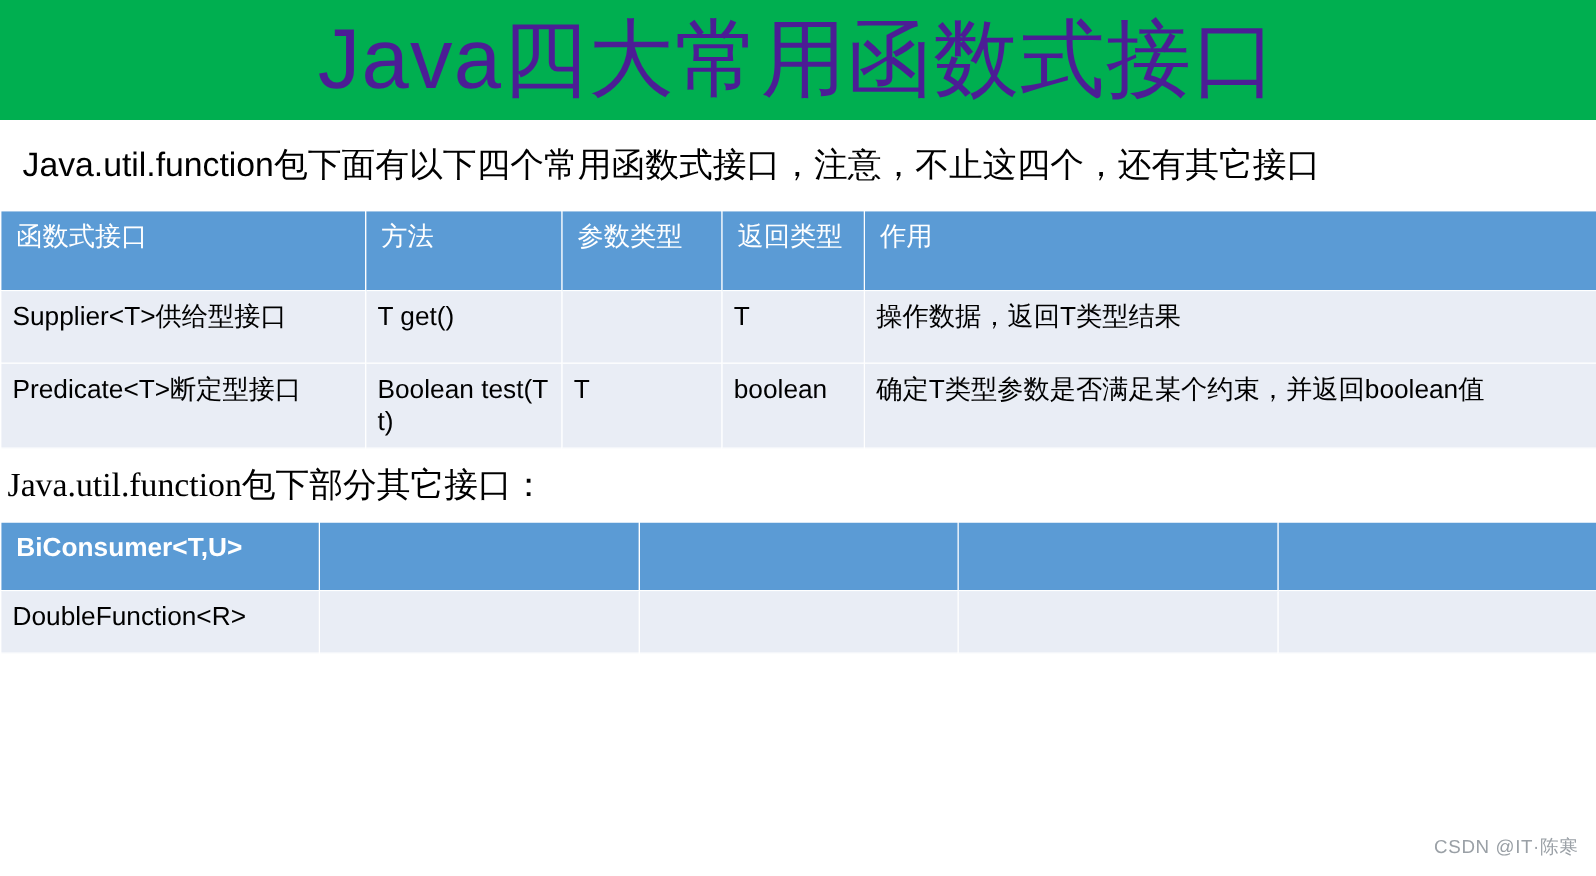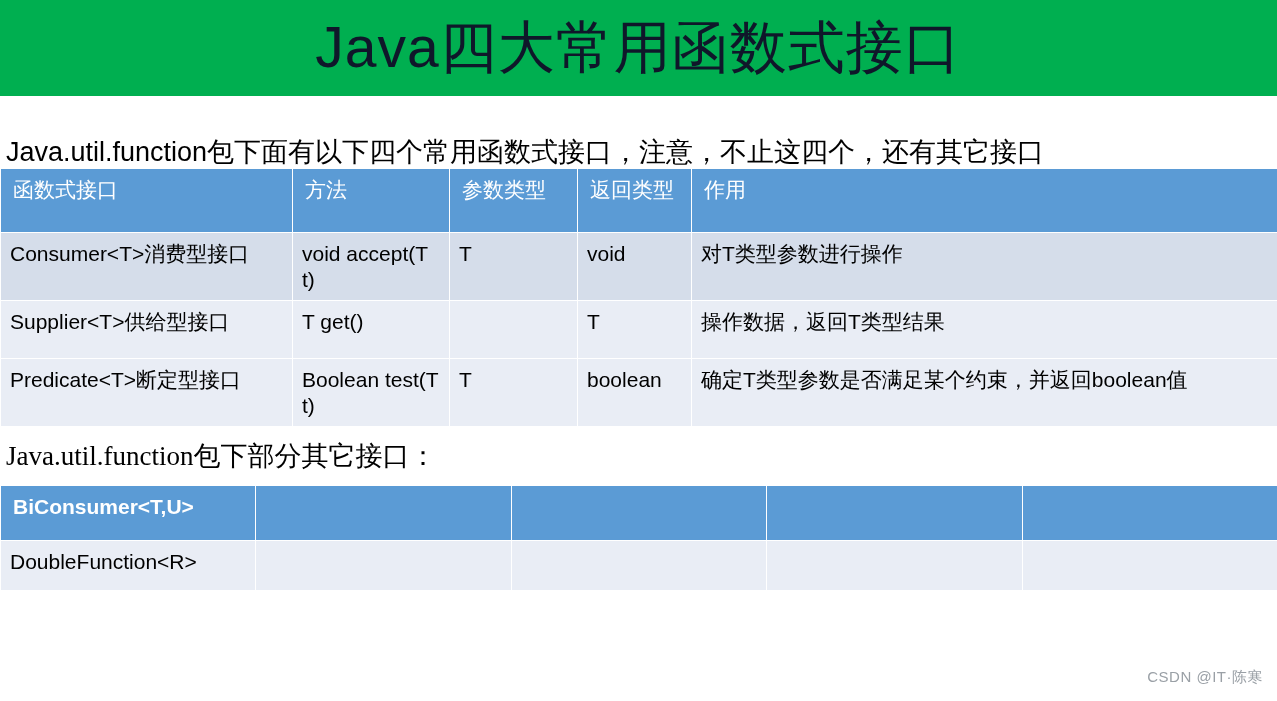--- a/index.html
+++ b/index.html
@@ -20,42 +20,43 @@
   .title-banner {
     width: 1277px;
     height: 96px;
     background: #00AF50;
     display: flex;
     align-items: center;
     justify-content: center;
     box-sizing: border-box;
   }
   .title-text {
-    color: #0f172a;
-    font-size: 57px;
+    color: #4c1d95;
+    font-size: 68px;
     line-height: 1.05;
     letter-spacing: 1px;
     font-weight: 400;
     white-space: nowrap;
   }
 
   
   .para {
     font-size: 27px;
     line-height: 1.2;
     color: #000000;
     padding: 0 6px;
     white-space: nowrap;
   }
   .para-intro {
     margin-top: 20px;
     margin-bottom: 0;
     height: 52px;
     display: flex;
-    align-items: flex-end;
+    align-items: flex-start;
+    margin-left: 12px;
   }
   .para-second {
     height: 58px;
     display: flex;
     align-items: center;
     font-family: Liberation Serif, serif;
   }
 
   
   table.grid {
@@ -138,27 +139,20 @@
   <thead>
     <tr>
       <th>函数式接口</th>
       <th>方法</th>
       <th>参数类型</th>
       <th>返回类型</th>
       <th>作用</th>
     </tr>
   </thead>
   <tbody>
-    <tr class="band-dark r-tall">
-      <td>Consumer&lt;T&gt;消费型接口</td>
-      <td>void accept(T t)</td>
-      <td>T</td>
-      <td>void</td>
-      <td>对T类型参数进行操作</td>
-    </tr>
     <tr class="band-light r-short">
       <td>Supplier&lt;T&gt;供给型接口</td>
       <td>T get()</td>
       <td></td>
       <td>T</td>
       <td>操作数据，返回T类型结果</td>
     </tr>
     <tr class="band-light r-tall">
       <td>Predicate&lt;T&gt;断定型接口</td>
       <td>Boolean test(T t)</td>

